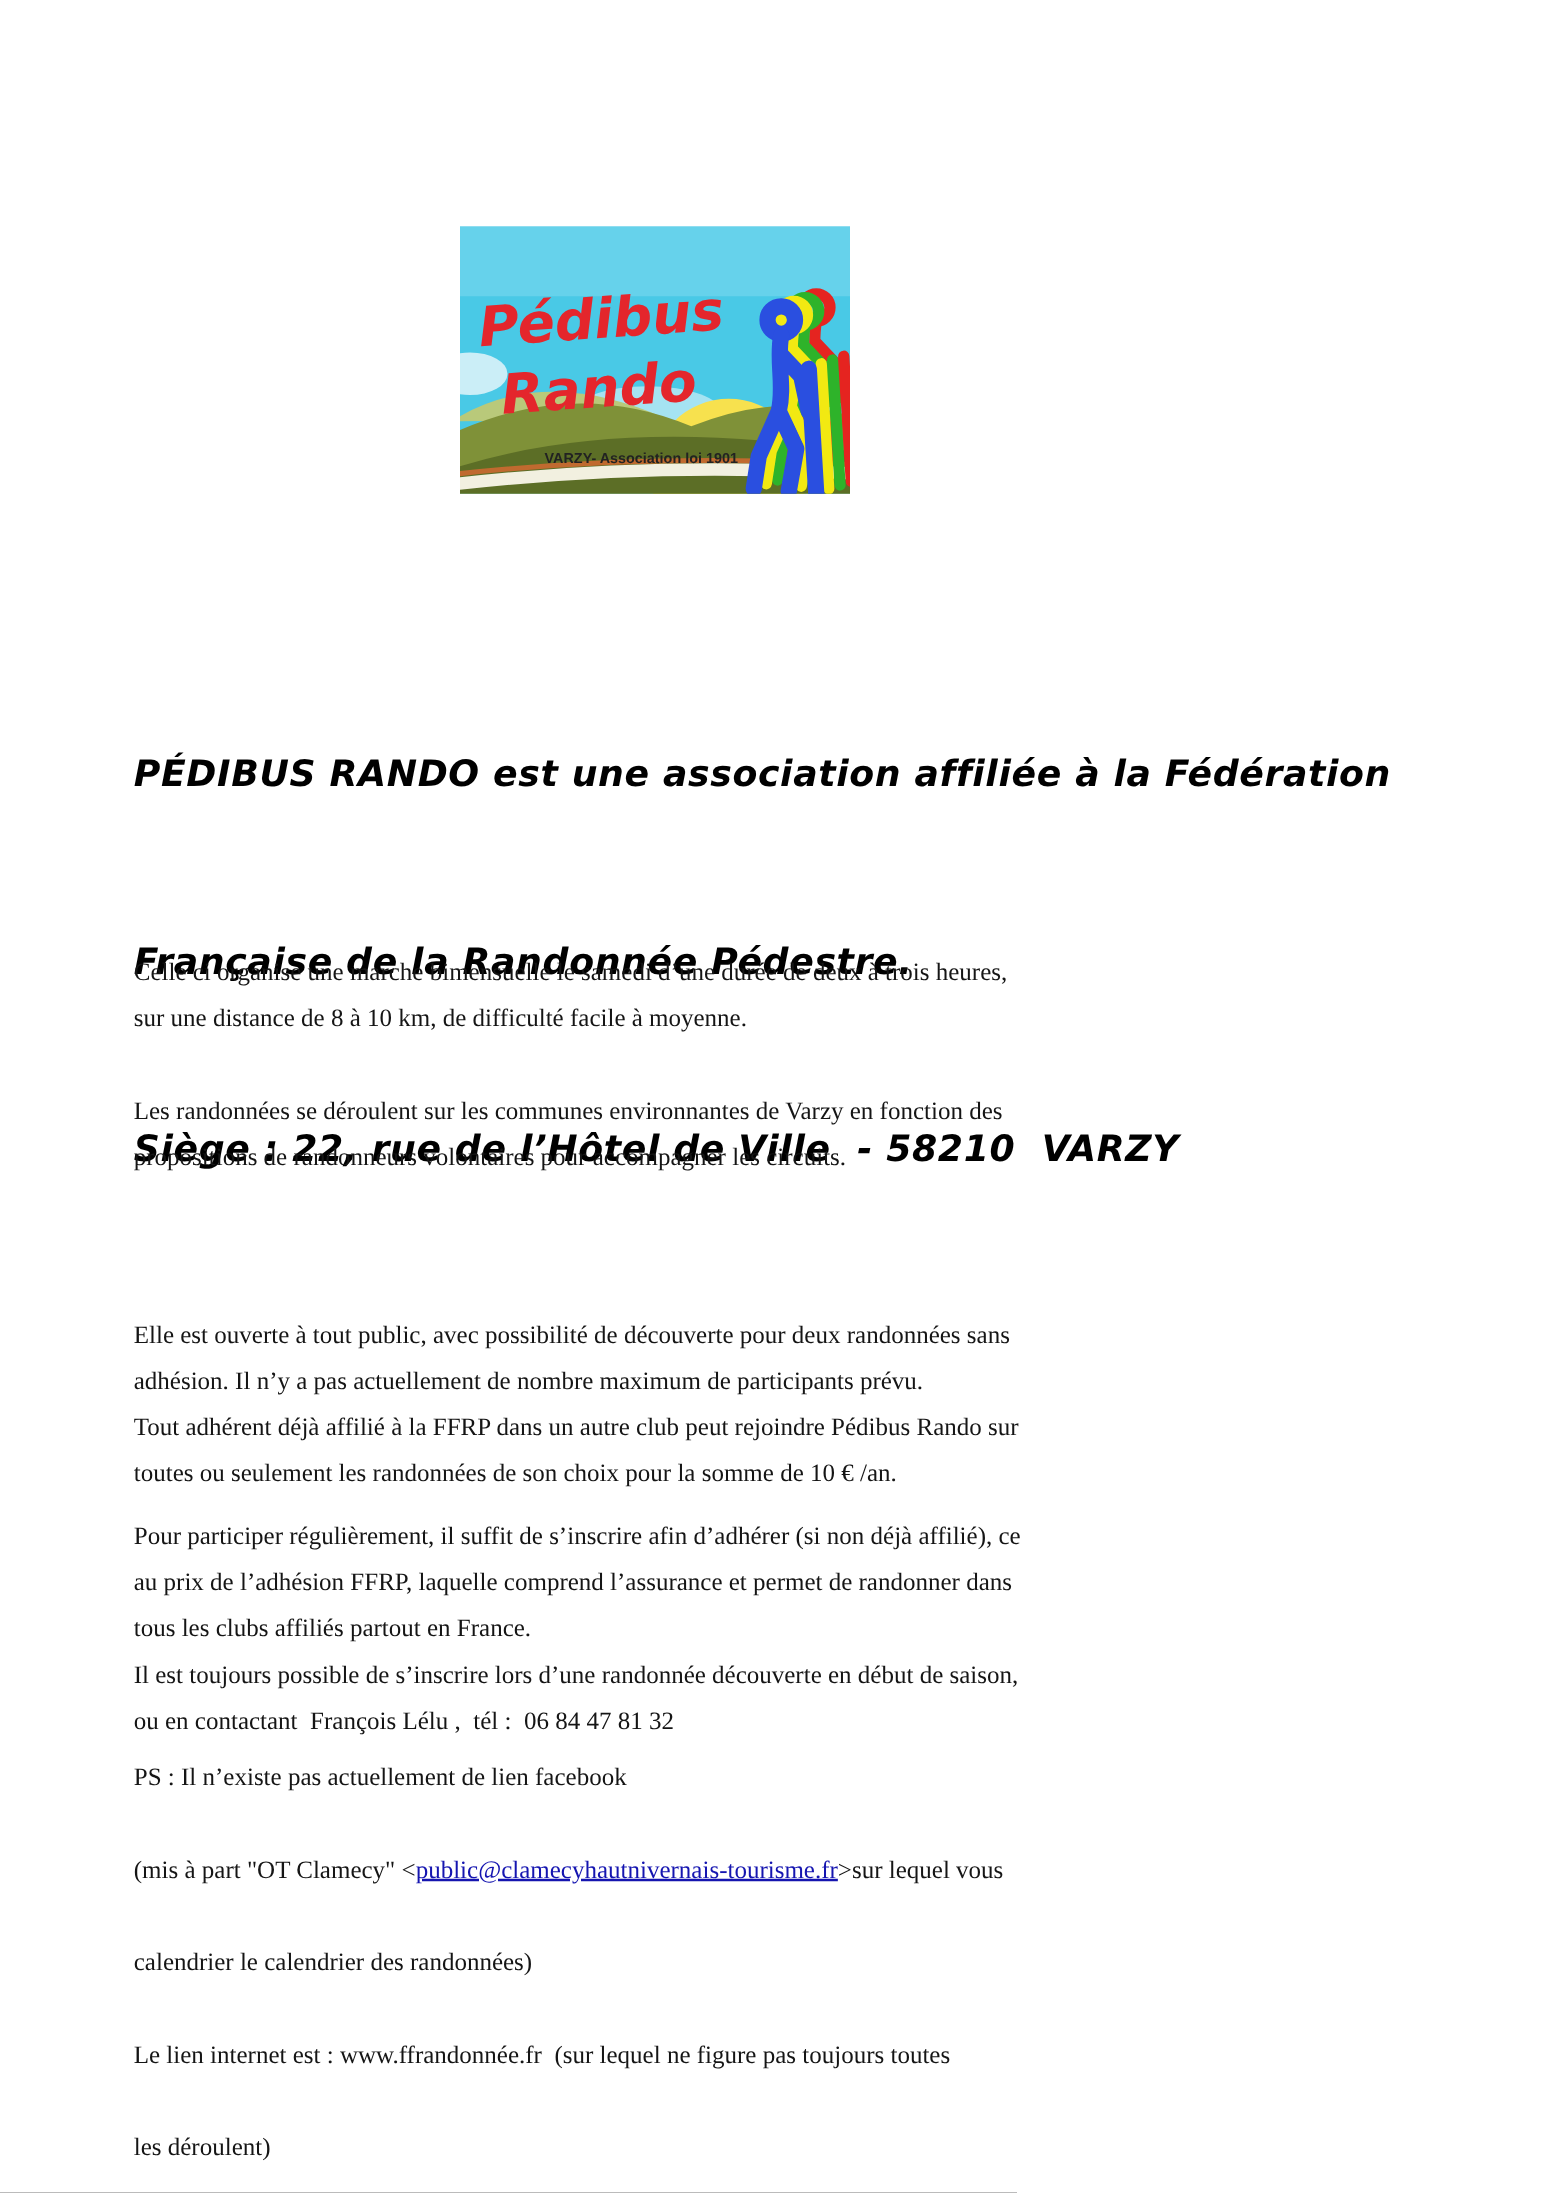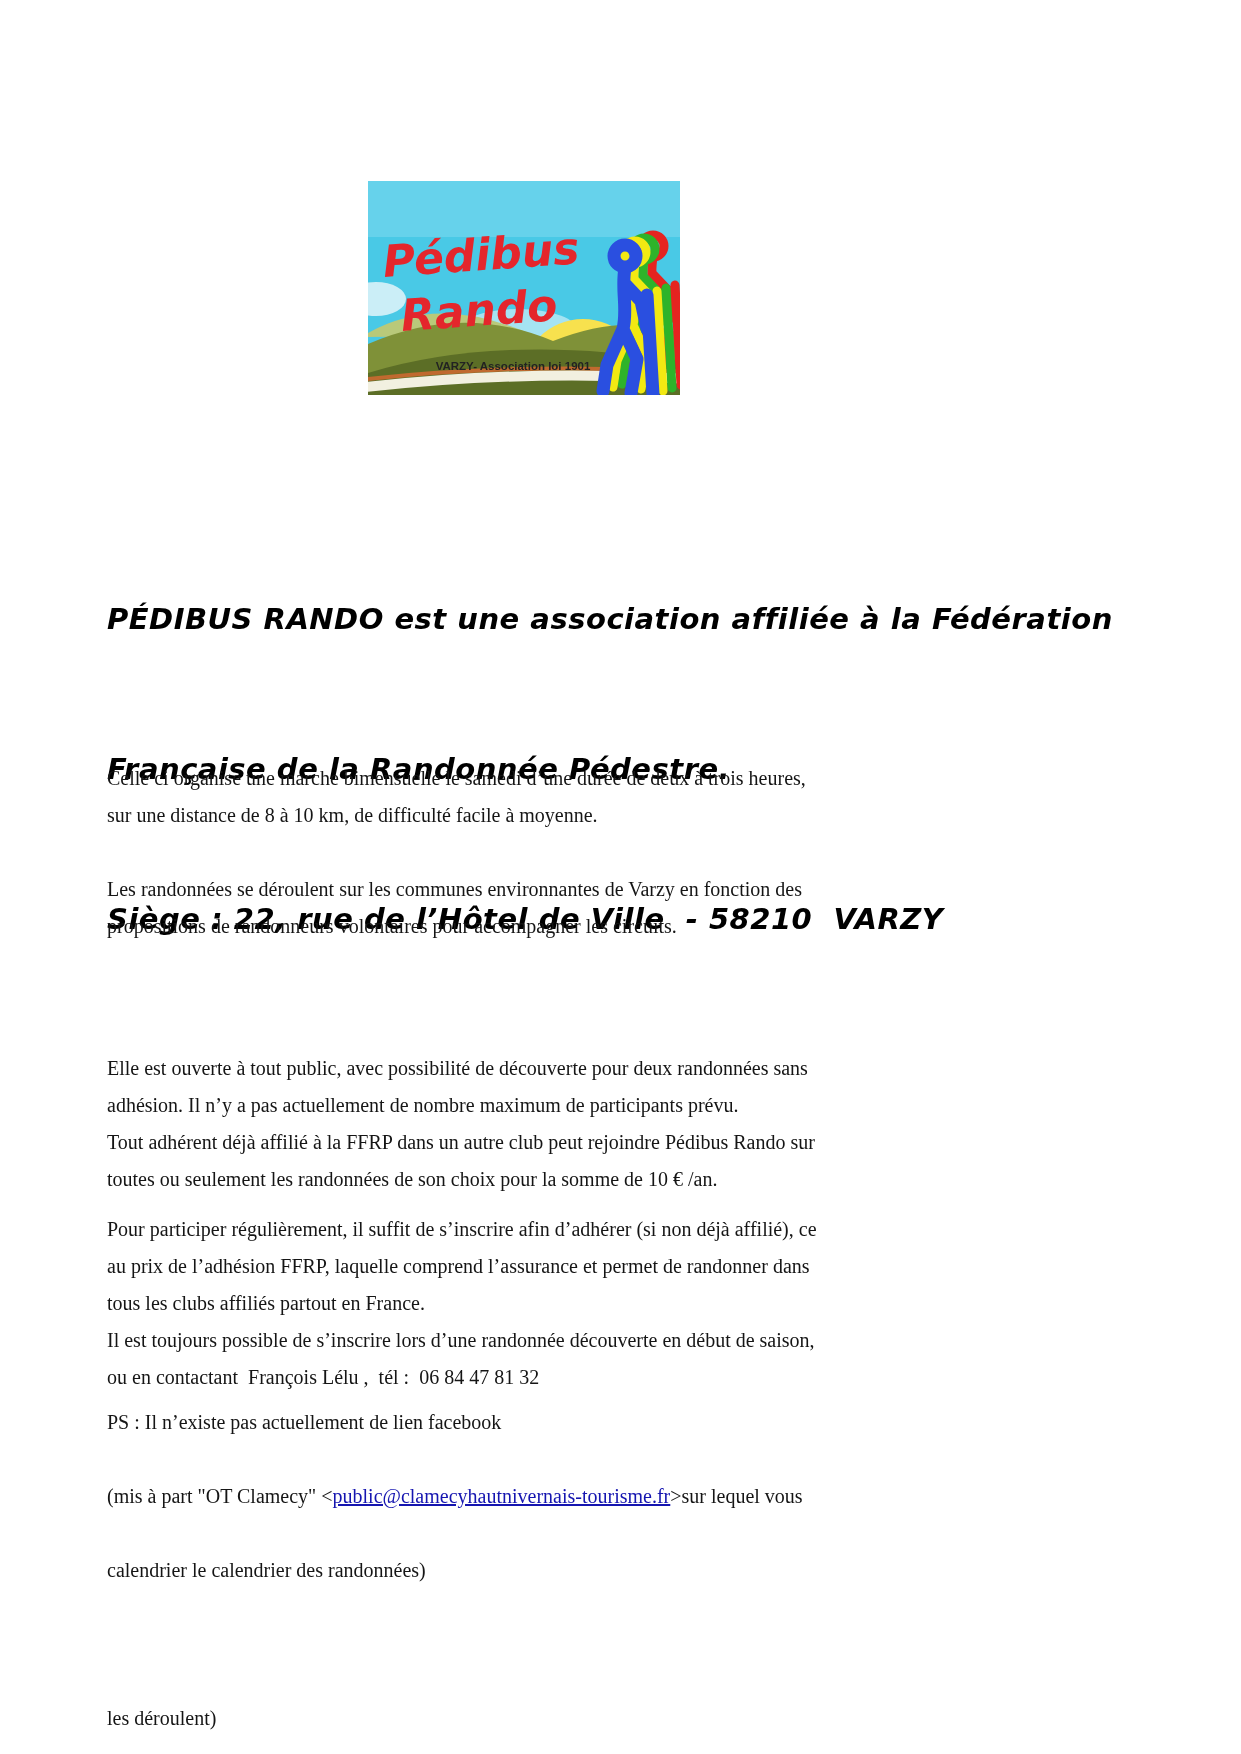--- a/index.html
+++ b/index.html
@@ -107,16 +107,16 @@
 toutes ou seulement les randonnées de son choix pour la somme de 10 € /an.</p>
   <p class="bodytext p4">Pour participer régulièrement, il suffit de s’inscrire afin d’adhérer (si non déjà affilié), ce
 au prix de l’adhésion FFRP, laquelle comprend l’assurance et permet de randonner dans
 tous les clubs affiliés partout en France.
 Il est toujours possible de s’inscrire lors d’une randonnée découverte en début de saison,
 ou en contactant  François Lélu ,  tél :  06 84 47 81 32</p>
 
   <p class="bodytext p5"><span>PS : Il n’existe pas actuellement de lien facebook</span><br>
 <span>(mis à part "OT Clamecy" &lt;</span><a class="email-link">public@clamecyhautnivernais-tourisme.fr</a><span>&gt;sur lequel vous</span><br>
 <span>calendrier le calendrier des randonnées)</span><br>
-<br>
+<span>Le lien internet est : www.ffrandonnée.fr  (sur lequel ne figure pas toujours toutes</span><br>
 <span>les déroulent)</span></p>
 
 </div>
 
 </body></html>

